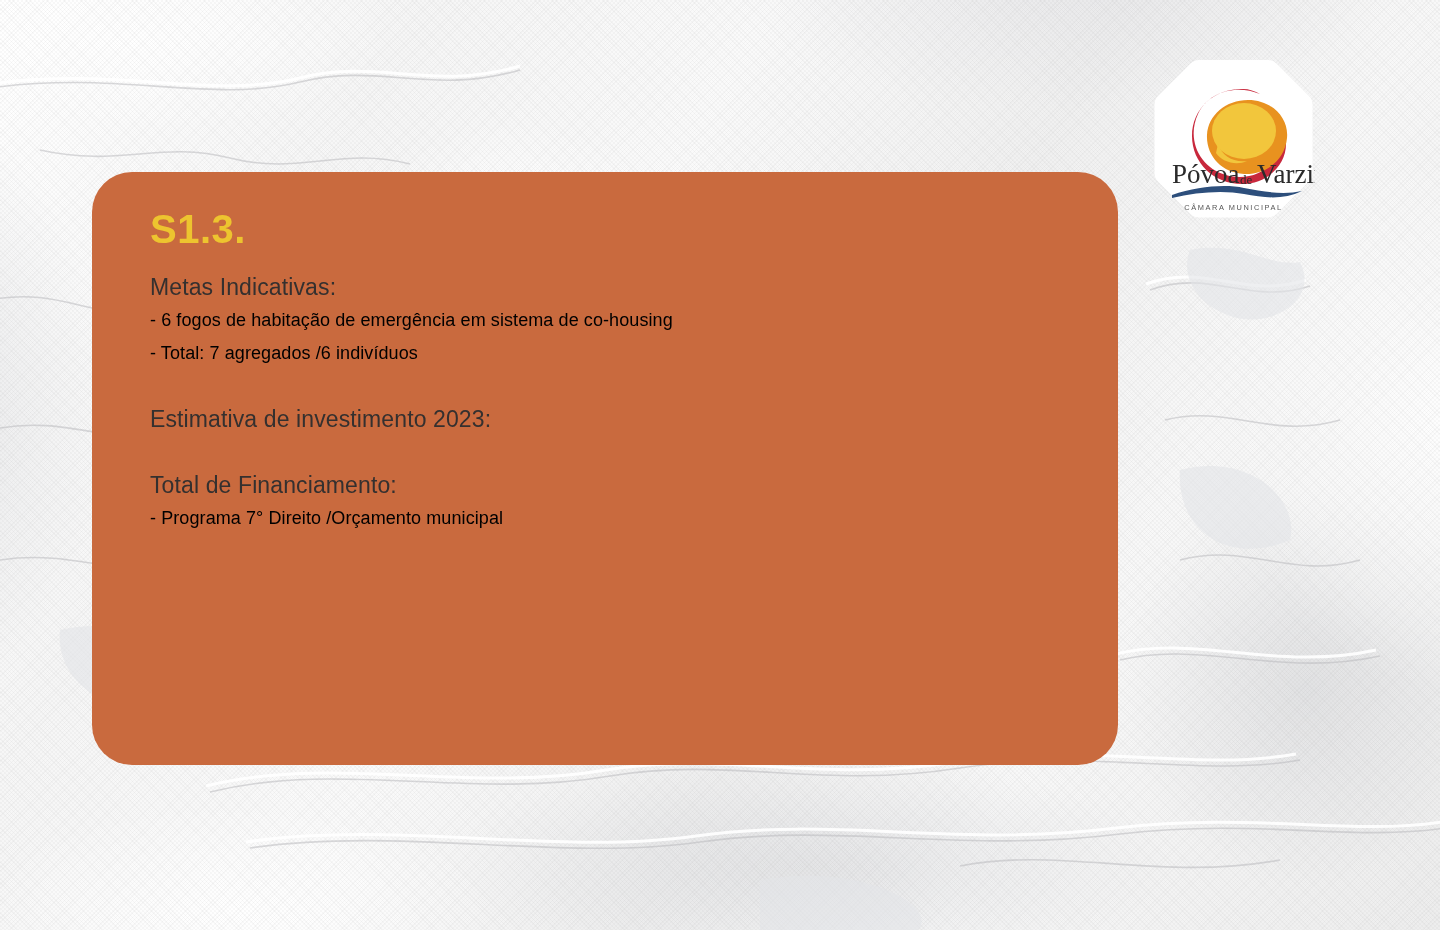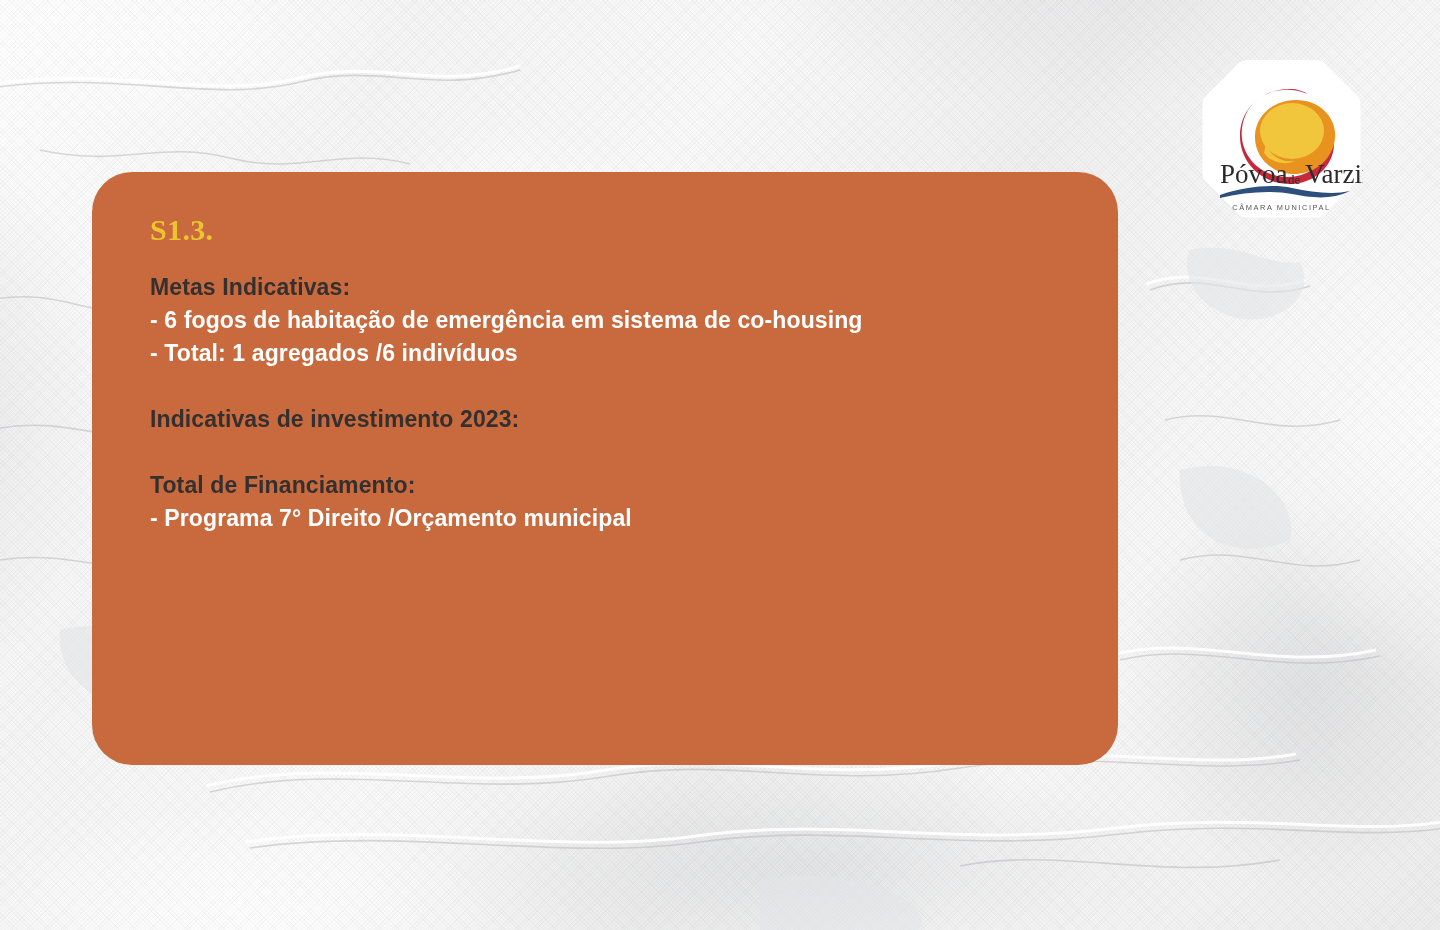--- a/index.html
+++ b/index.html
@@ -57,52 +57,52 @@
     position:absolute;
     left:92px; top:172px;
     width:1026px; height:593px;
     background:#c96a3e;
     border-radius:40px;
     padding:38px 46px 0 58px;
   }
 
   .title {
     color:#edc42f;
-    font-family:Liberation Serif, serif;
+    font-family:Liberation Sans, sans-serif;
     font-weight:700;
-    font-size:30px;
+    font-size:40px;
     line-height:39px;
     letter-spacing:.012em;
     text-transform:uppercase;
   }
   .title .code { display:block; }
   .title .name { display:block; }
 
   .body-block { margin-top:22px; }
 
   .sec-head {
     color:#34302f;
-    font-weight:700;
+    font-weight:400;
     font-size:23px;
     line-height:33px;
     letter-spacing:.005em;
   }
   .sec-line {
-    color:#ffffff;
-    font-weight:700;
-    font-size:23px;
+    color:#000000;
+    font-weight:400;
+    font-size:18px;
     line-height:33px;
     letter-spacing:.005em;
   }
   .gap { height:33px; }
 
   
   .logo {
     position:absolute;
-    left:1200px; top:58px;
+    left:1152px; top:58px;
     width:163px; height:162px;
   }
   .logo svg { width:100%; height:100%; display:block; }
 </style>
 </head>
 <body>
 
 <div id="slide">
 
   <div class="bg-base"></div>
@@ -144,25 +144,25 @@
   <div class="card">
 
     <div class="title">
       <span class="code">S1.3.</span>
     </div>
 
     <div class="body-block">
 
       <div class="sec-head">Metas Indicativas:</div>
       <div class="sec-line">- 6 fogos de habitação de emergência em sistema de co-housing</div>
-      <div class="sec-line">- Total: 1 agregados /6 indivíduos</div>
+      <div class="sec-line">- Total: 7 agregados /6 indivíduos</div>
 
       <div class="gap"></div>
 
-      <div class="sec-head">Indicativas de investimento 2023:</div>
+      <div class="sec-head">Estimativa de investimento 2023:</div>
 
       <div class="gap"></div>
 
       <div class="sec-head">Total de Financiamento:</div>
       <div class="sec-line">- Programa 7° Direito /Orçamento municipal</div>
 
     </div>
   </div>
 
   <div class="logo">

